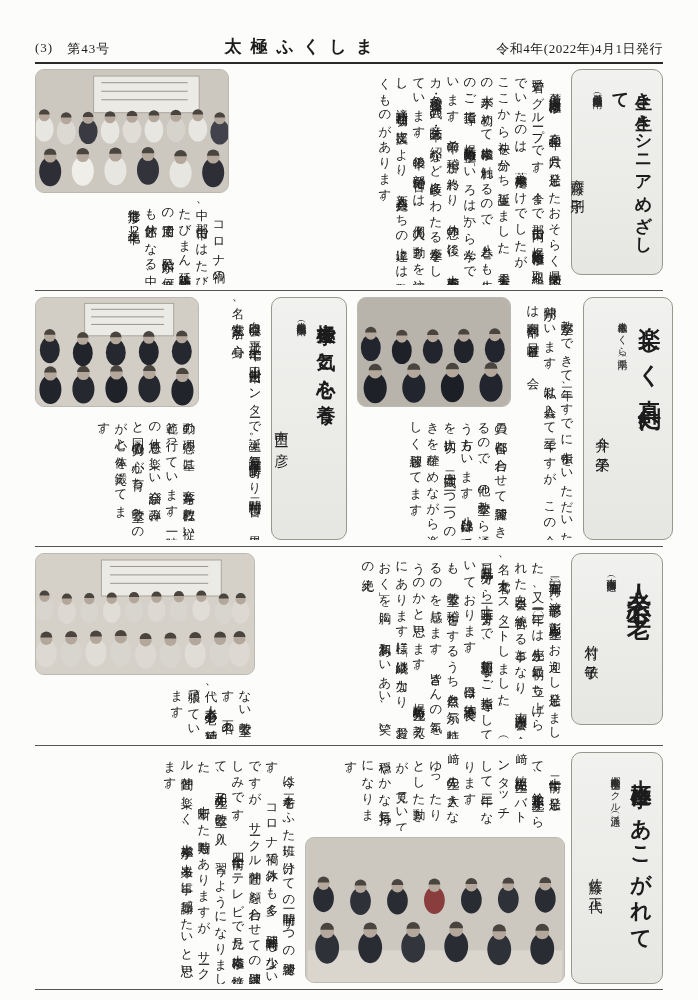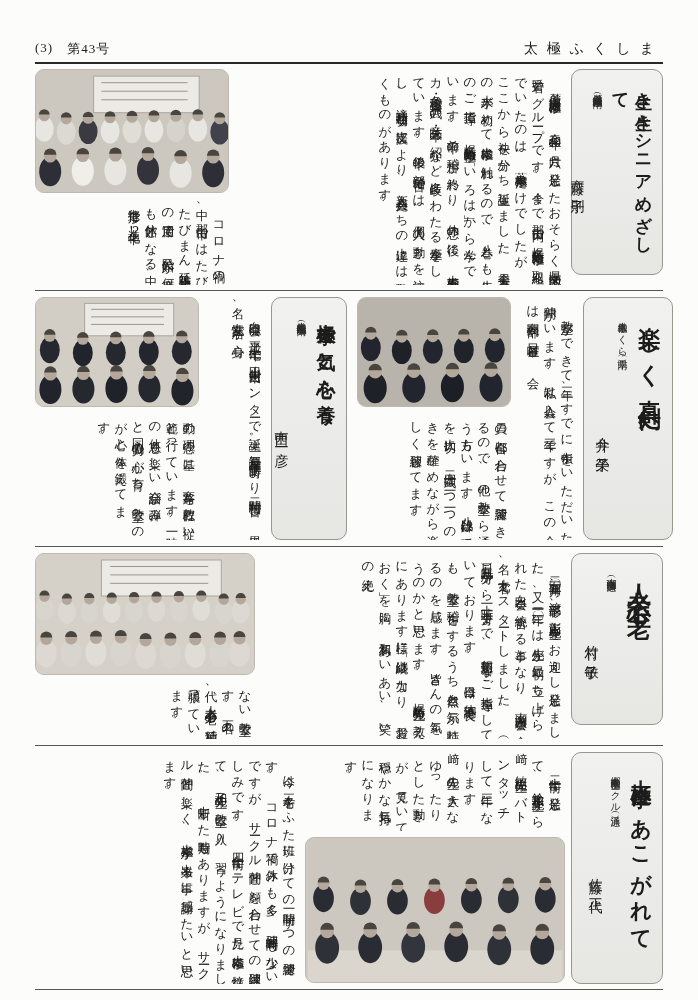--- a/index.html
+++ b/index.html
@@ -15,21 +15,21 @@
     overflow:hidden;
   }
   
   .hdr{
     height:30px;
     display:flex;align-items:flex-end;justify-content:space-between;
     border-bottom:2px solid #2a2a2a;
     padding-bottom:4px;
   }
   .hdr-left{font-size:13px;letter-spacing:1px;display:flex;gap:14px;}
-  .hdr-title{font-size:14px;font-weight:normal;letter-spacing:9px;}
+  .hdr-title{font-size:17px;font-weight:bold;letter-spacing:9px;}
   .hdr-right{font-size:13px;letter-spacing:0.5px;}
   
   .row{display:flex;align-items:stretch;border-bottom:1px solid #555;box-sizing:border-box;}
   .row1{height:227px;padding:5px 0;gap:8px;}
   .row2{height:256px;padding:6px 0;gap:10px;}
   .row3{height:199px;padding:6px 0;gap:8px;}
   .row4{height:244px;padding:6px 0;gap:8px;}
   .grp2{display:flex;align-items:stretch;gap:8px;}
   
   .vtext{
@@ -89,20 +89,21 @@
 <body>
 
 <div class="page">
 
   <div class="hdr">
     <div class="hdr-left">
       <span>(3)</span>
       <span>第43号</span>
     </div>
     <div class="hdr-title">太極ふくしま</div>
+    <div class="hdr-right">令和4年(2022年)4月1日発行</div>
   </div>
 
   <div class="row row1">
     <div class="stack" style="width:192px;">
       <svg class="photo" width="192" height="122" viewBox="0 0 192 122">
           <rect x="0" y="0" width="192" height="122" fill="#ccc8c0"></rect>
           <rect x="57.599999999999994" y="6.1000000000000005" width="105.60000000000001" height="36.6" fill="#eceae5" stroke="#aaa69e"></rect>
           <rect x="65.28" y="12.200000000000001" width="86.4" height="1" fill="#9a968e"></rect>
           <rect x="65.28" y="20.740000000000002" width="86.4" height="1" fill="#9a968e"></rect>
           <rect x="65.28" y="29.28" width="86.4" height="1" fill="#9a968e"></rect>

